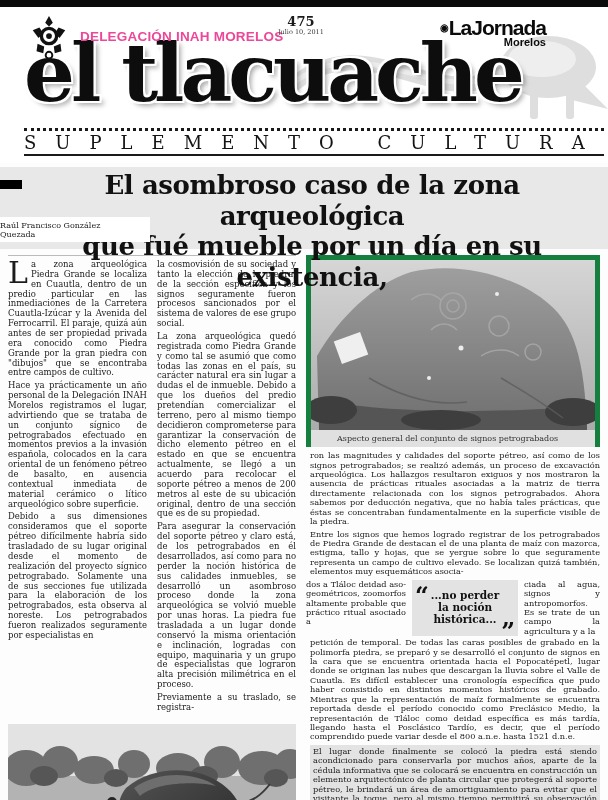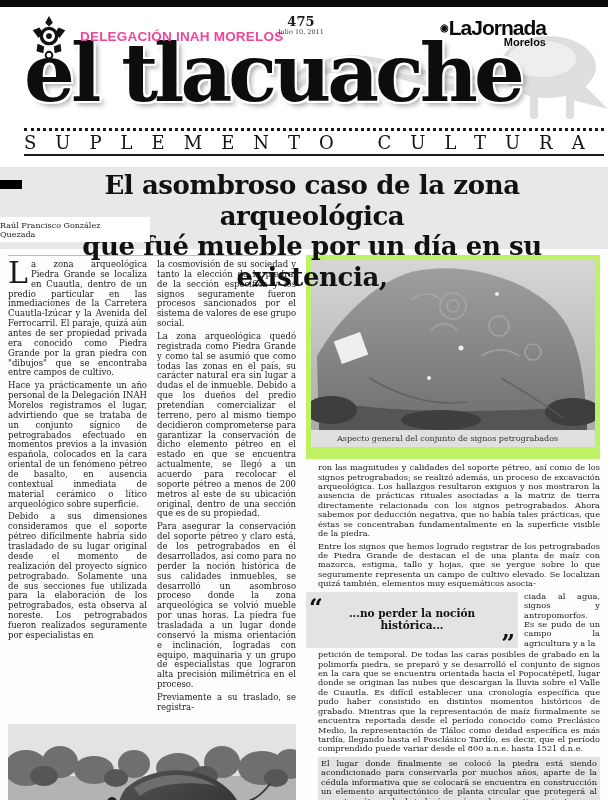--- a/index.html
+++ b/index.html
@@ -47,24 +47,24 @@
 
   
   .bodygrid{display:flex;gap:10px;padding:6px 8px 0 8px;}
   .left-zone{width:288px;flex:none;}
   .cols{display:flex;gap:10px;border-top:1px solid #bbb;padding-top:4px;}
   .col{width:139px;flex:none;font-size:8.5px;line-height:1.16;text-align:justify;color:#1b1b1b;}
   .col p{margin:0 0 3px 0;}
   .dropcap{float:left;font-size:30px;line-height:24px;padding:1px 3px 0 0;font-weight:normal;}
 
   .col3{width:294px;flex:none;font-size:8.2px;line-height:1.15;text-align:justify;color:#1b1b1b;}
-  .col3 p{margin:0 0 3px 12px;}
+  .col3 p{margin:0 0 3px 4px;}
 
   figure{margin:0;}
-  .fig1{background:#bef264;padding:5px 5px 12px 5px;margin-bottom:4px;}
+  .fig1{background:#15803d;padding:5px 5px 0 5px;margin-bottom:4px;}
   .fig1 svg{display:block;background:#bdbdbd;}
   .caption{font-size:8px;color:#333;background:#e0e0e0;padding:4px 4px 4px 26px;text-align:left;}
   .fig2{margin-top:8px;}
   .fig2 svg{display:block;}
 
   .quote-row{display:flex;gap:6px;margin:1px 0 2px 0;}
   .wrap-col{text-align:justify;}
   .wrap-left{width:100px;flex:none;}
   .wrap-right{width:76px;flex:none;}
   .pull-quote{flex:1;background:#e3e3e3;display:flex;align-items:center;justify-content:center;
@@ -252,26 +252,27 @@
             <path d="M190,118 C214,132 236,146 252,158"></path>
           </g>
         </svg>
         <figcaption class="caption">Aspecto general del conjunto de signos petrograbados</figcaption>
       </figure>
 
       <p>ron las magnitudes y calidades del soporte pétreo, así como de los signos petrograbados; se realizó además, un proceso de excavación arqueológica. Los hallazgos resultaron exiguos y nos mostraron la ausencia de prácticas rituales asociadas a la matriz de tierra directamente relacionada con los signos petrograbados. Ahora sabemos por deducción negativa, que no había tales prácticas, que éstas se concentraban fundamentalmente en la superficie visible de la piedra.</p>
       <p>Entre los signos que hemos logrado registrar de los petrograbados de Piedra Grande de destacan el de una planta de maíz con mazorca, estigma, tallo y hojas, que se yergue sobre lo que seguramente representa un campo de cultivo elevado. Se localizan quizá también, elementos muy esquemáticos asocia-</p>
 
       <div class="quote-row">
+        <div class="wrap-col wrap-left">dos a Tláloc deidad aso- geométricos, zoomorfos altamente probable que práctico ritual asociado a</div>
         <div class="pull-quote">
           <span class="q-mark q-open">“</span>
           <span class="q-text">...no perder la noción histórica...</span>
           <span class="q-mark q-close">”</span>
         </div>
-        <div class="wrap-col wrap-right">ciada al agua, signos y antropomorfos. Es se pudo de un campo la agricultura y a la</div>
+        <div class="wrap-col wrap-right">ciada al agua, signos y antropomorfos. Es se trate de un campo la agricultura y a la</div>
       </div>
 
       <p>petición de temporal. De todas las caras posibles de grabado en la polimorfa piedra, se preparó y se desarrolló el conjunto de signos en la cara que se encuentra orientada hacia el Popocatépetl, lugar donde se originan las nubes que descargan la lluvia sobre el Valle de Cuautla. Es difícil establecer una cronología específica que pudo haber consistido en distintos momentos históricos de grabado. Mientras que la representación de maíz formalmente se encuentra reportada desde el período conocido como Preclásico Medio, la representación de Tláloc como deidad específica es más tardía, llegando hasta el Posclásico Tardío, es decir, que el período comprendido puede variar desde el 800 a.n.e. hasta 1521 d.n.e.</p>
       <p class="highlight">El lugar donde finalmente se colocó la piedra está siendo acondicionado para conservarla por muchos años, aparte de la cédula informativa que se colocará se encuentra en construcción un elemento arquitectónico de planta circular que protegerá al soporte pétreo, le brindará un área de amortiguamiento para evitar que el visitante la toque, pero al mismo tiempo permitirá su observación clara e informada.</p>
 
     </div>
 
   </section>
 </div>
 

